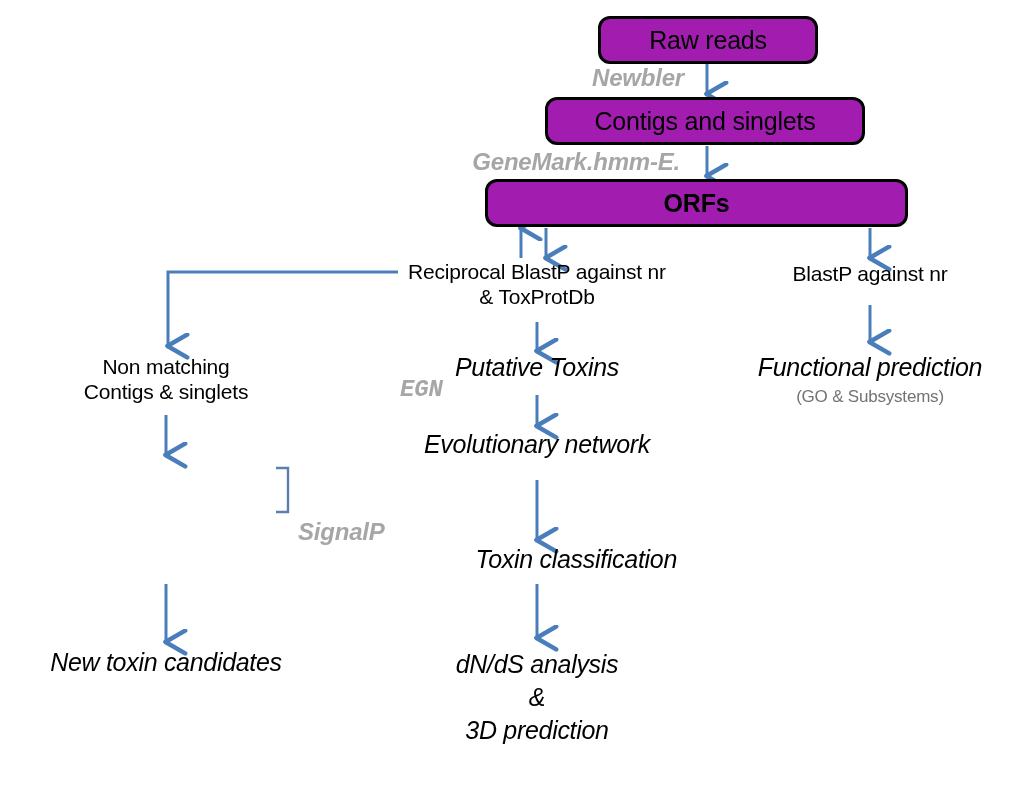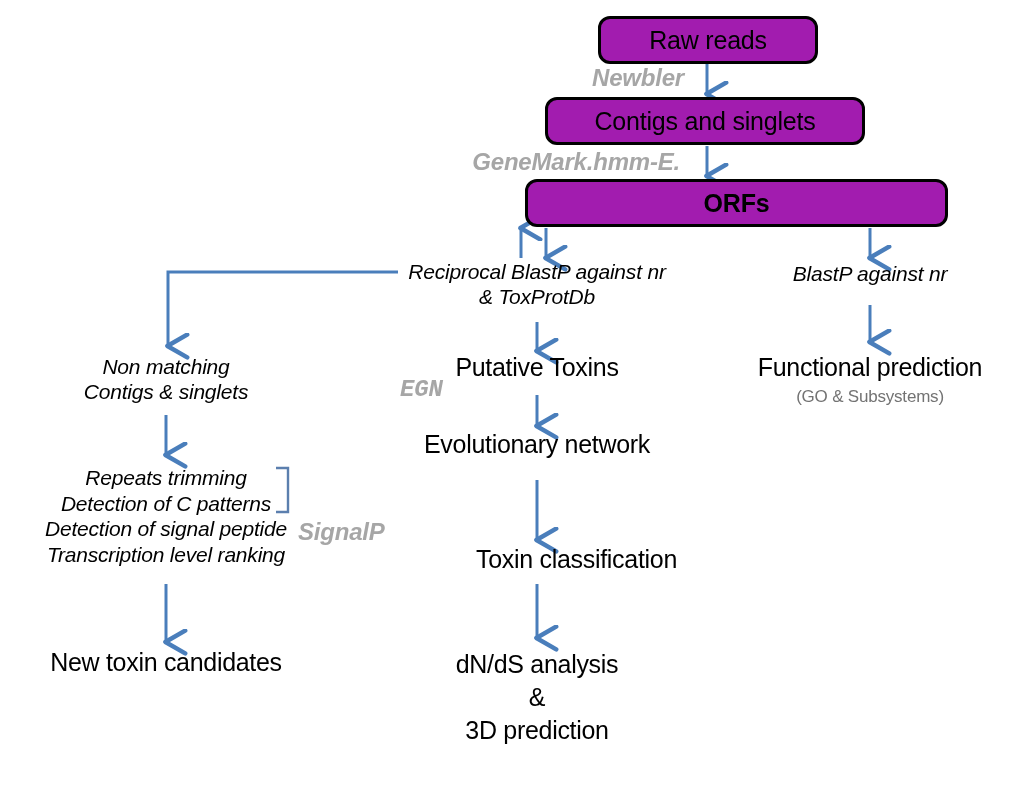--- a/index.html
+++ b/index.html
@@ -26,37 +26,37 @@
     border-radius: 12px;
     background: #a21caf;
     display: flex;
     align-items: center;
     justify-content: center;
     font-size: 25px;
     font-weight: 400;
     letter-spacing: -0.2px;
     white-space: nowrap;
   }
-  .node-box.bold { font-weight: 700; margin-left: 40px; }
+  .node-box.bold { font-weight: 700; }
 
   .text-node {
     position: absolute;
     text-align: center;
     white-space: pre-line;
     line-height: 1.18;
   }
   .t-plain {
     font-size: 25px;
     font-weight: 400;
     color: #000000;
     letter-spacing: -0.3px;
+    font-style: italic;
   }
   .t-italic {
     font-size: 21px;
-    font-style: italic;
     font-weight: 400;
     color: #000000;
     letter-spacing: -0.2px;
   }
   .t-gray {
     font-size: 24px;
     font-style: italic;
     font-weight: 700;
     color: #a6a6a6;
     letter-spacing: -0.2px;
@@ -151,24 +151,20 @@
 
   <div class="text-node t-plain" style="left:397px; top:545px; width:280px;text-align:right;">Toxin classification</div>
 
   <div class="text-node t-plain" style="left:397px; top:648px; width:280px; line-height:1.32;">dN/dS analysis
 &amp;
 3D prediction</div>
 
   <div class="text-node t-italic" style="left:36px; top:355px; width:260px;">Non matching
 Contigs &amp; singlets</div>
 
-  <div class="text-node t-italic" style="left:16px; top:465px; width:300px; line-height:1.22;">Repeats trimming
-Detection of C patterns
-Detection of signal peptide
-Transcription level ranking</div>
 
   <div class="text-node t-plain" style="left:16px; top:648px; width:300px;">New toxin candidates</div>
 
   <div class="text-node t-italic" style="left:750px; top:262px; width:240px;">BlastP against nr</div>
 
   <div class="text-node t-plain" style="left:730px; top:353px; width:280px;">Functional prediction</div>
 
   <div class="text-node t-small" style="left:730px; top:387px; width:280px;">(GO &amp; Subsystems)</div>
 
 </div>

